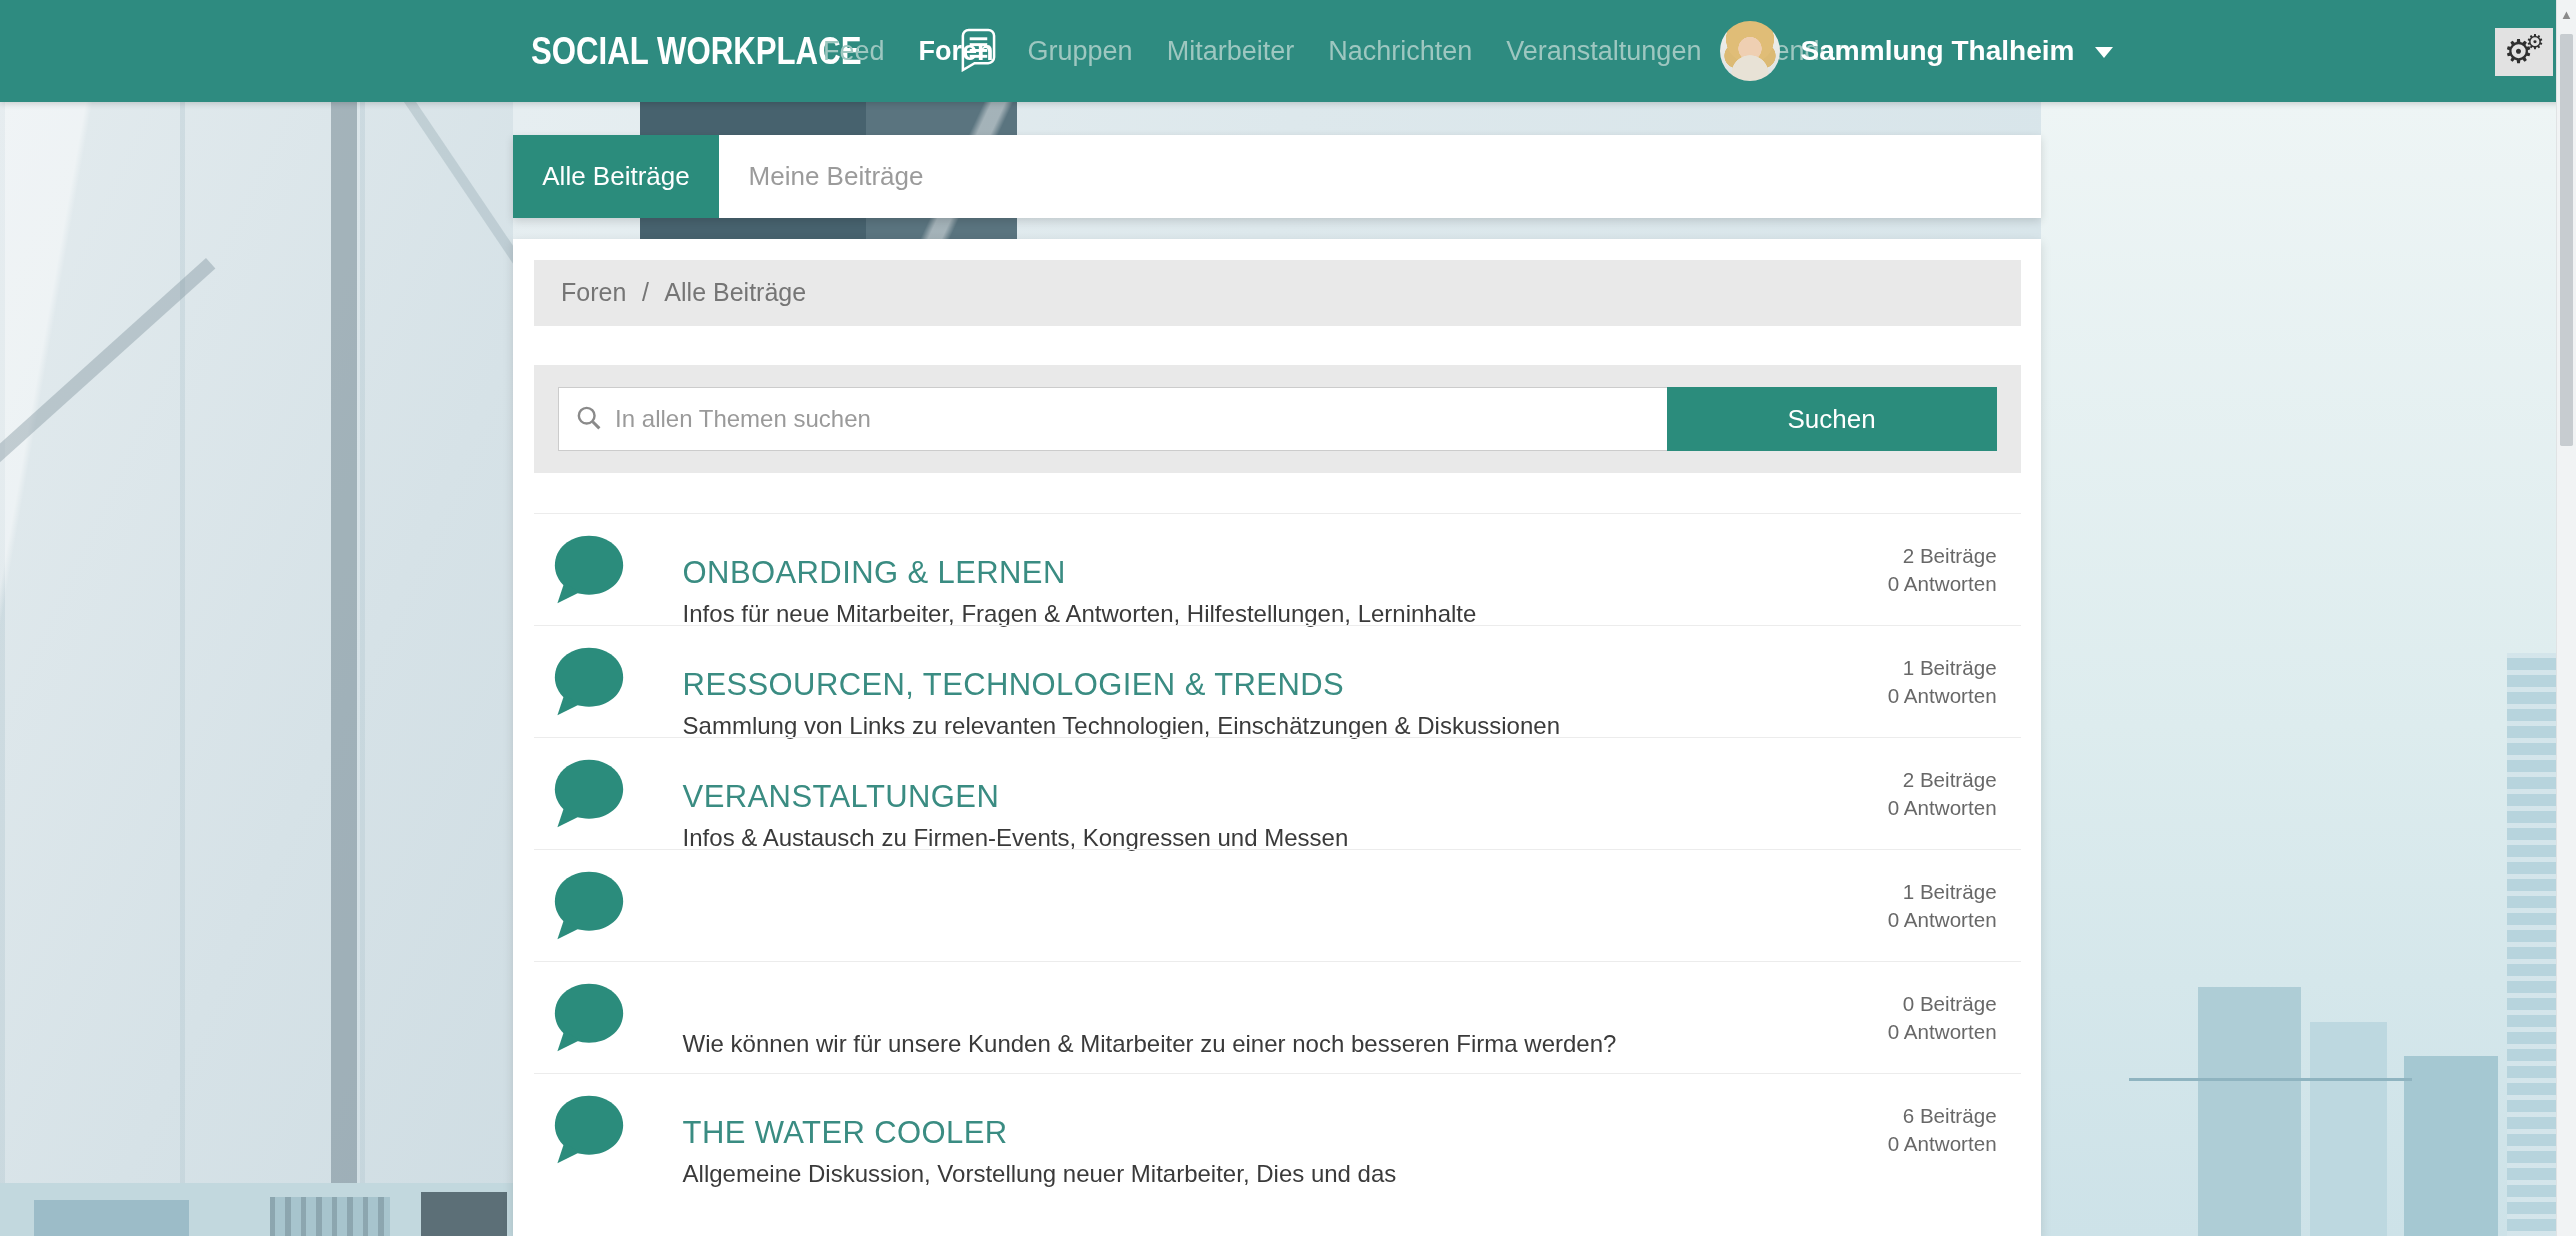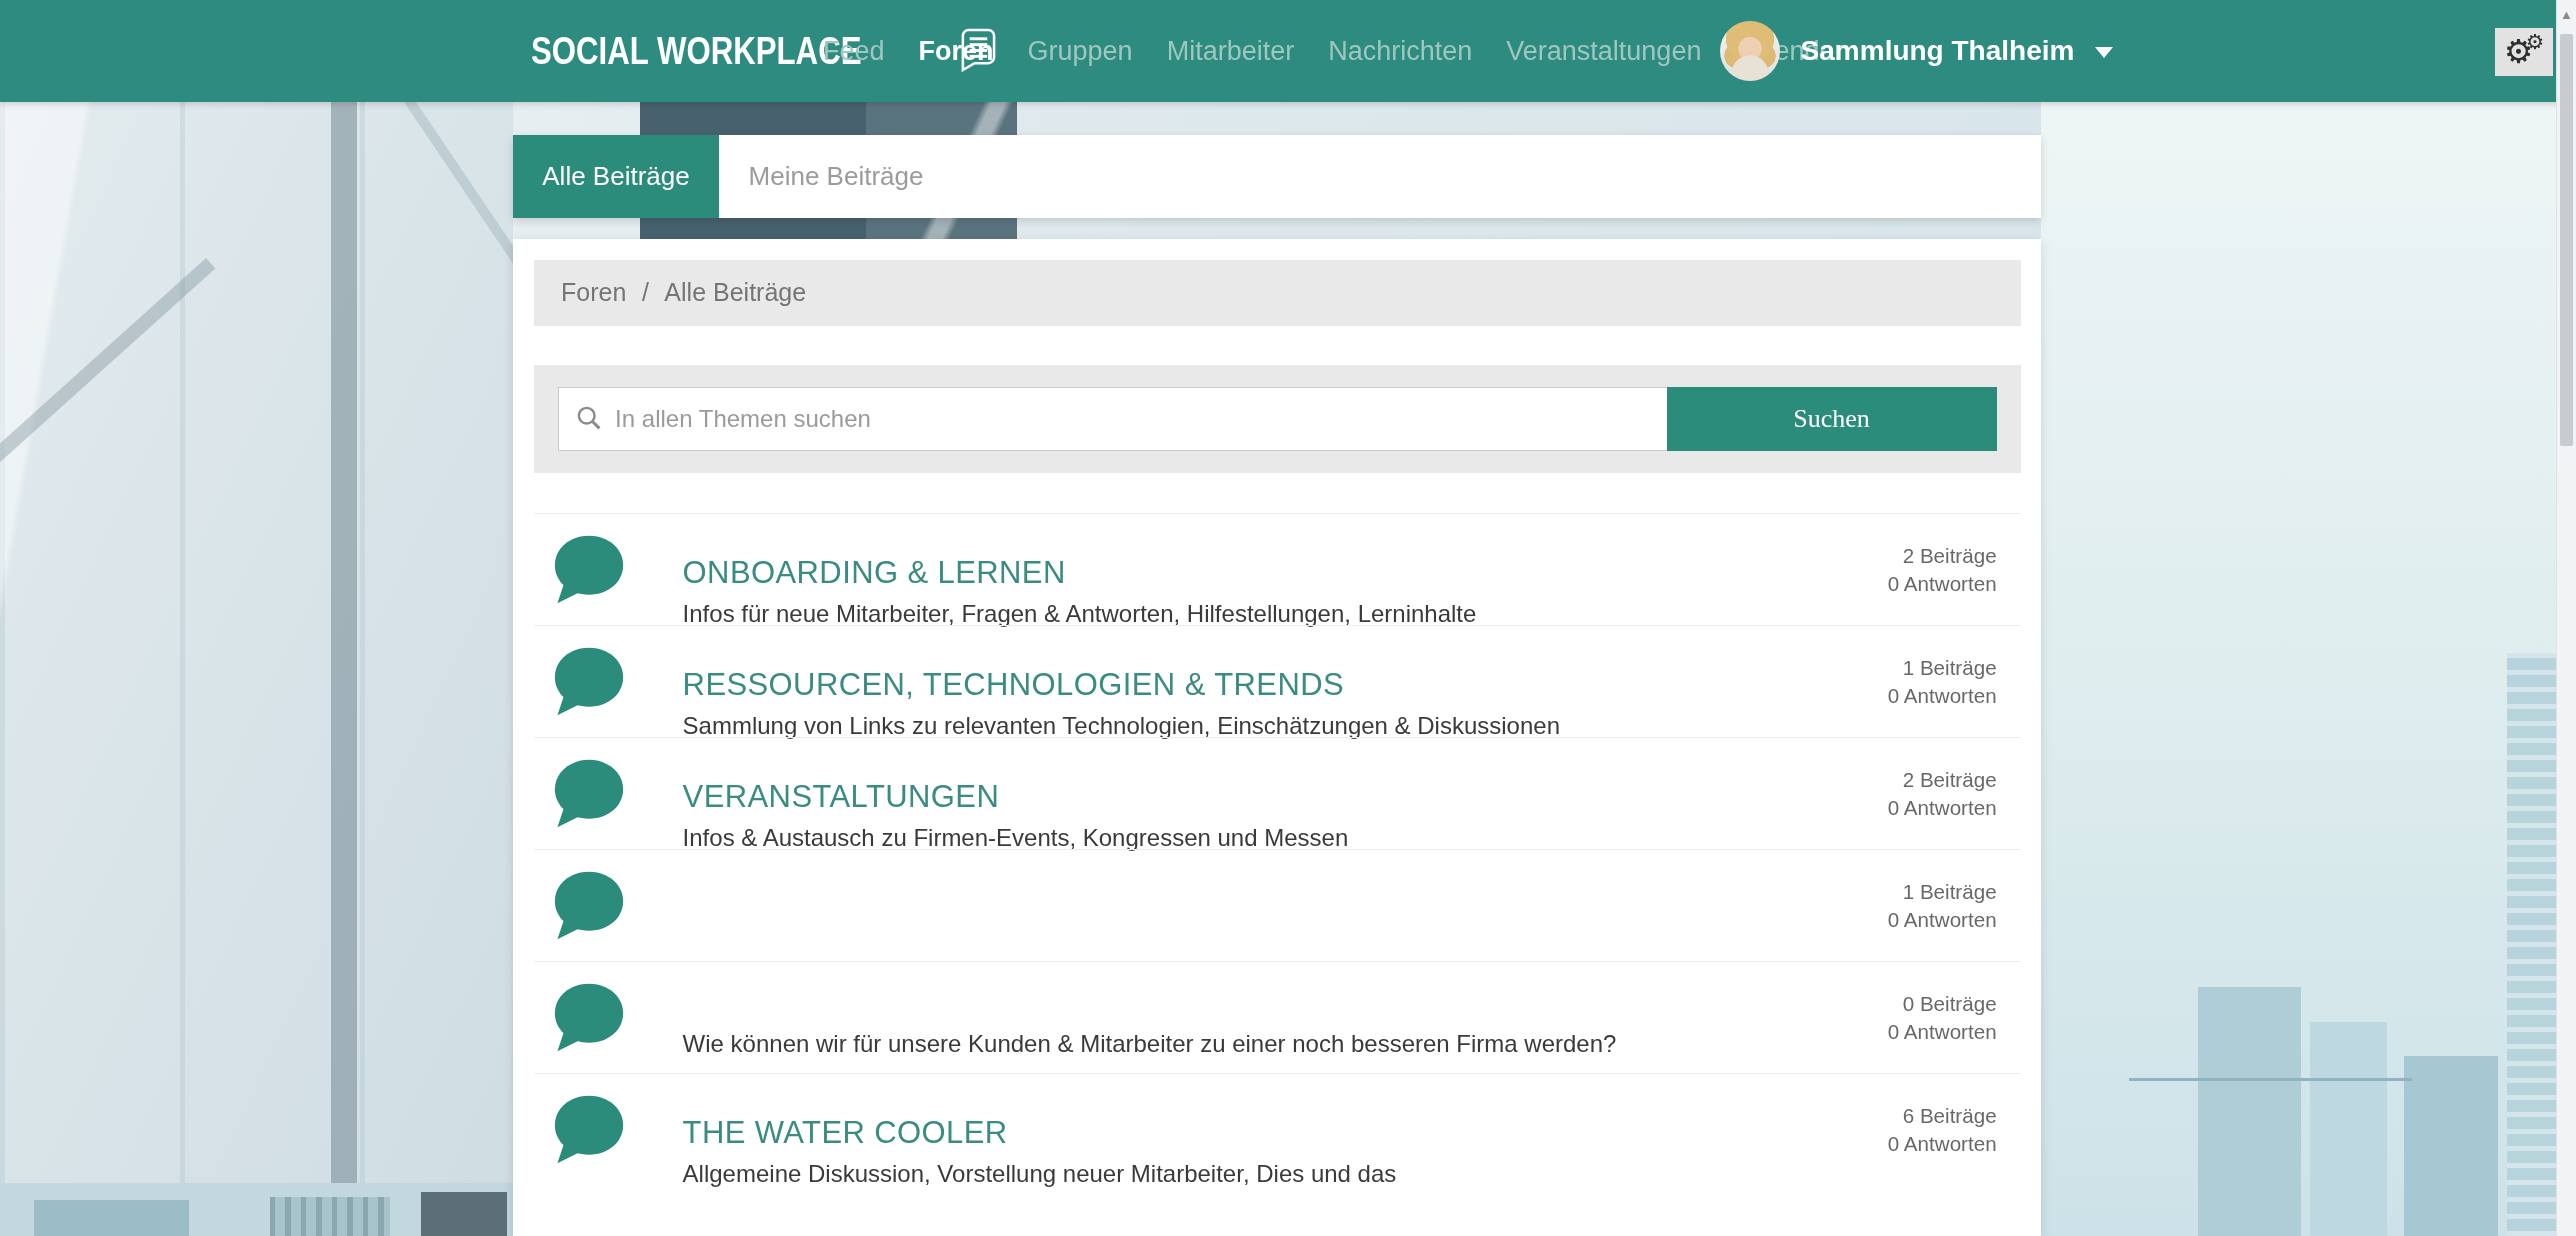--- a/index.html
+++ b/index.html
@@ -95,21 +95,21 @@
 
   .search-panel { position:absolute; left:20.6px; top:126px; width:1487px; height:108px;
     background:var(--panel_gray,#E9E9E9); }
   .search-box { position:absolute; left:24px; top:22px; width:1212px; height:64px; background:#fff;
     border:1.7px solid #cccccc; display:flex; align-items:center; padding:0 15.5px; gap:12px; }
   .search-box input { flex:1; border:none; outline:none; background:transparent; font-size:24px;
     color:#444; font-family:"Liberation Sans", sans-serif; }
   .search-box input::placeholder { color:#9a9a9a; }
   .search-btn { position:absolute; right:24px; top:22px; width:330px; height:64px;
     background:var(--teal_accent,#2B8C7C); color:#fff; border:none; font-size:26px;
-    font-family:Liberation Serif, serif; cursor:pointer; display:flex; align-items:center; justify-content:center; }
+    font-family:Liberation Sans, sans-serif; cursor:pointer; display:flex; align-items:center; justify-content:center; }
 
   .forum-list { position:absolute; left:20.6px; top:274px; width:1487px; }
   .forum-row { position:relative; height:112px; border-top:1.7px solid #ececec; display:flex;
     align-items:center; cursor:pointer; }
   .bubble { flex:none; margin-left:19px; width:72px; height:70px; }
   .forum-text { margin-left:58px; display:flex; flex-direction:column;margin-top:44px; }
   .forum-title { font-size:31px; color:var(--title_teal,#3A8C82); letter-spacing:0.4px; white-space:nowrap; }
   .forum-desc { font-size:24px; color:var(--desc_text,#3A3A3A); margin-top:9.4px; white-space:nowrap; }
   .forum-counts { margin-left:auto; padding-right:24px; text-align:right; font-size:20.6px;
     color:var(--count_gray,#686868); line-height:28px; white-space:nowrap; }

